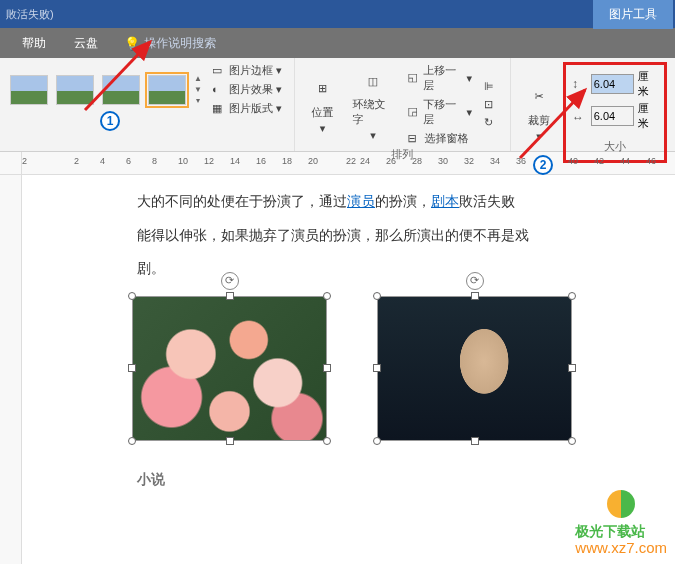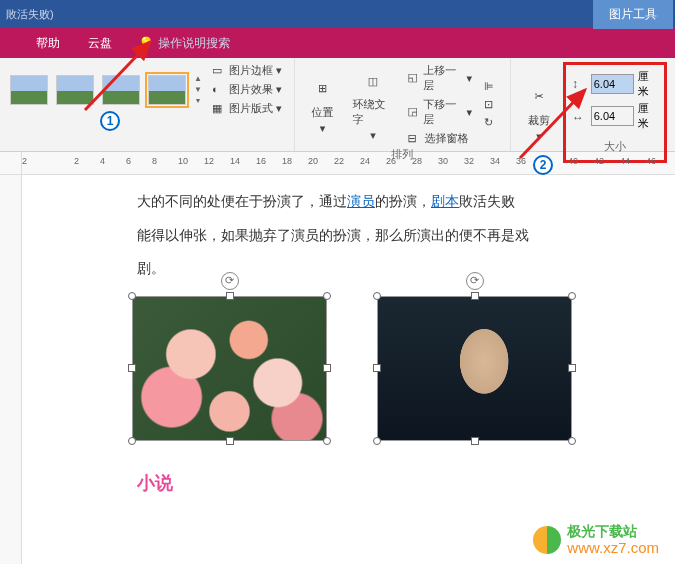--- a/index.html
+++ b/index.html
@@ -5,21 +5,21 @@
     * { margin: 0; padding: 0; box-sizing: border-box; font-family: "Microsoft YaHei", sans-serif; }
     body { width: 675px; height: 564px; overflow: hidden; background: #fff; position: relative; }
     
     .title-bar { background: #2b579a; height: 28px; display: flex; align-items: center; justify-content: space-between; padding: 0 2px; }
     .title-left { color: #c8d4e8; font-size: 11px; padding-left: 4px; }
     .pic-tools { background: #5d91d0; color: #fff; padding: 6px 16px; font-size: 12px; margin-left: 80px; }
     .title-right { display: flex; align-items: center; gap: 10px; }
     .login-btn { border: 1px solid #fff; color: #fff; padding: 2px 10px; font-size: 11px; }
     .tb-icon { width: 30px; height: 24px; display: flex; align-items: center; justify-content: center; color: #fff; font-size: 14px; }
     
-    .tabs-bar { background: #be185d; height: 30px; display: flex; align-items: center; padding-left: 22px; }
+    .tabs-bar { background: #737373; height: 30px; display: flex; align-items: center; padding-left: 8px; }
     .tab-item { color: #fff; font-size: 12px; padding: 6px 14px; cursor: pointer; }
     .tab-item.active { background: #f3f3f3; color: #2b579a; }
     .tell-me { display: flex; align-items: center; color: #c8d4e8; font-size: 12px; margin-left: 12px; gap: 4px; }
     .lightbulb { color: #fff; font-size: 13px; }
     
     .ribbon { background: #f3f3f3; border-bottom: 1px solid #d0d0d0; height: 94px; display: flex; position: relative; }
     .ribbon-group { border-right: 1px solid #e0e0e0; padding: 4px 8px; display: flex; flex-direction: column; justify-content: space-between; }
     .group-body { display: flex; align-items: center; gap: 4px; }
     .group-label { text-align: center; font-size: 11px; color: #666; padding-bottom: 2px; }
     
@@ -61,26 +61,26 @@
     .person { background: radial-gradient(ellipse 60px 80px at 55% 45%, #d8b896 0%, #c8a886 40%, transparent 41%), linear-gradient(180deg, #1a2832 0%, #0d1520 100%); }
     .handle { position: absolute; width: 8px; height: 8px; background: #fff; border: 1px solid #666; border-radius: 50%; }
     .h-tl { top: -4px; left: -4px; } .h-tr { top: -4px; right: -4px; }
     .h-bl { bottom: -4px; left: -4px; } .h-br { bottom: -4px; right: -4px; }
     .h-t { top: -4px; left: 50%; margin-left: -4px; border-radius: 0; } 
     .h-b { bottom: -4px; left: 50%; margin-left: -4px; border-radius: 0; }
     .h-l { left: -4px; top: 50%; margin-top: -4px; border-radius: 0; } 
     .h-r { right: -4px; top: 50%; margin-top: -4px; border-radius: 0; }
     .rotate-handle { position: absolute; top: -24px; left: 50%; margin-left: -9px; width: 18px; height: 18px; border: 1px solid #888; border-radius: 50%; background: #fff; display: flex; align-items: center; justify-content: center; font-size: 11px; color: #666; }
     
-    .section-title { color: #ec4899; font-size: 18px; font-weight: bold; margin-top: 30px; margin-left: 95px; }
+    .section-title { color: #737373; font-size: 14px; font-weight: bold; margin-top: 30px; margin-left: 95px; }
     
     .arrow { position: absolute; pointer-events: none; z-index: 50; }
     .badge-num { position: absolute; width: 20px; height: 20px; border-radius: 50%; background: #fff; border: 2px solid #0066cc; color: #0066cc; font-weight: bold; font-size: 12px; display: flex; align-items: center; justify-content: center; z-index: 51; }
     
-    .watermark { position: absolute; bottom: 8px; right: 16px; display: flex; align-items: center; gap: 6px; z-index: 60; }
+    .watermark { position: absolute; bottom: 8px; right: 8px; display: flex; align-items: center; gap: 6px; z-index: 60; flex-direction: column; }
     .wm-logo { width: 28px; height: 28px; background: conic-gradient(#4ab84a 0deg 180deg, #f8b030 180deg 360deg); border-radius: 50%; position: relative; }
     .wm-text { display: flex; flex-direction: column; line-height: 1.1; }
     .wm-name { color: #4ab84a; font-size: 14px; font-weight: bold; }
     .wm-url { color: #f89020; font-size: 15px; }
   </style>
 </head>
 <body>
 
 <div class="title-bar">
   <span class="title-left">敗活失败)</span>
@@ -206,21 +206,21 @@
       <span style="left: 52px;">2</span>
       <span style="left: 78px;">4</span>
       <span style="left: 104px;">6</span>
       <span style="left: 130px;">8</span>
       <span style="left: 156px;">10</span>
       <span style="left: 182px;">12</span>
       <span style="left: 208px;">14</span>
       <span style="left: 234px;">16</span>
       <span style="left: 260px;">18</span>
       <span style="left: 286px;">20</span>
-      <span style="left: 312px;">22</span>
+      <span style="left: 324px;">22</span>
       <span style="left: 338px;">24</span>
       <span style="left: 364px;">26</span>
       <span style="left: 390px;">28</span>
       <span style="left: 416px;">30</span>
       <span style="left: 442px;">32</span>
       <span style="left: 468px;">34</span>
       <span style="left: 494px;">36</span>
       <span style="left: 546px;">40</span>
       <span style="left: 572px;">42</span>
       <span style="left: 598px;">44</span>

